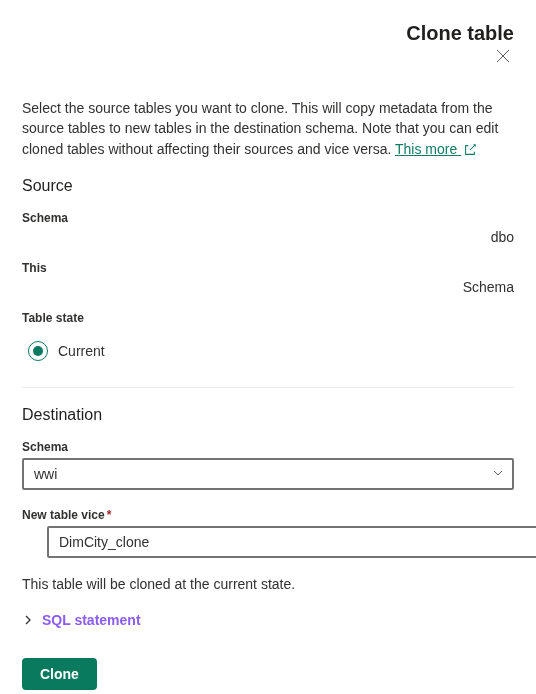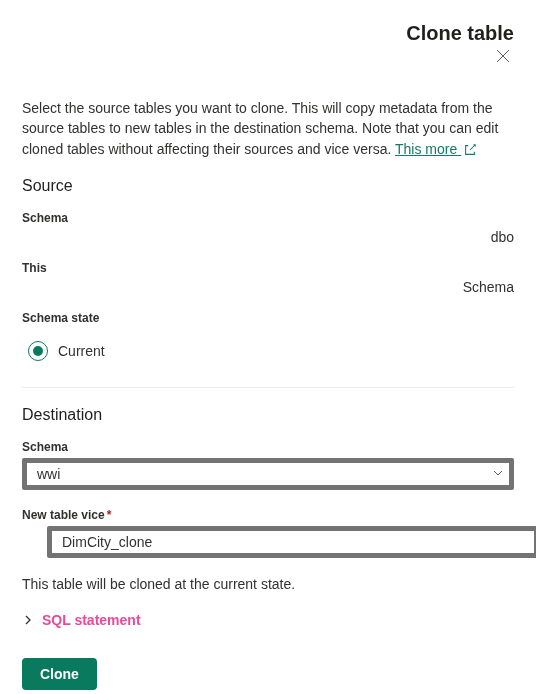--- a/index.html
+++ b/index.html
@@ -113,21 +113,21 @@
       border-top: 1px solid #edebe9;
       margin: 4px 0 18px 0;
     }
     .select-wrapper {
       position: relative;
       margin-bottom: 18px;
     }
     .select-box, .text-input {
       width: 100%;
       height: 32px;
-      border: 5px solid #737373;
+      border: 2px solid #737373;
       border-radius: 2px;
       padding: 0 10px;
       font-size: 14px;
       font-family: inherit;
       color: #323130;
       background: #fff;
       display: flex;
       align-items: center;
       cursor: pointer;
     }
@@ -162,21 +162,21 @@
       margin-bottom: 30px;
     }
     .expander-chevron {
       margin-right: 8px;
       color: #323130;
       display: flex;
     }
     .expander-label {
       font-size: 14px;
       font-weight: 600;
-      color: #ec4899;
+      color: #8b5cf6;
     }
     .primary-button {
       background: #0a7a5e;
       color: #fff;
       border: none;
       border-radius: 4px;
       padding: 8px 18px;
       font-size: 14px;
       font-weight: 600;
       font-family: inherit;
@@ -208,21 +208,21 @@
 </p>
 
 <h2 class="section-heading">Source</h2>
 
 <div class="field-label">Schema</div>
 <div class="field-value">dbo</div>
 
 <div class="field-label">This</div>
 <div class="field-value">Schema</div>
 
-<div class="field-label">Schema state</div>
+<div class="field-label">Table state</div>
 <div class="radio-group">
   <div class="radio-option">
     <span class="radio-circle selected">
         <span class="radio-dot"></span>
       </span>
     <span class="radio-label">Current</span>
   </div>
 </div>
 
 <hr class="divider">

